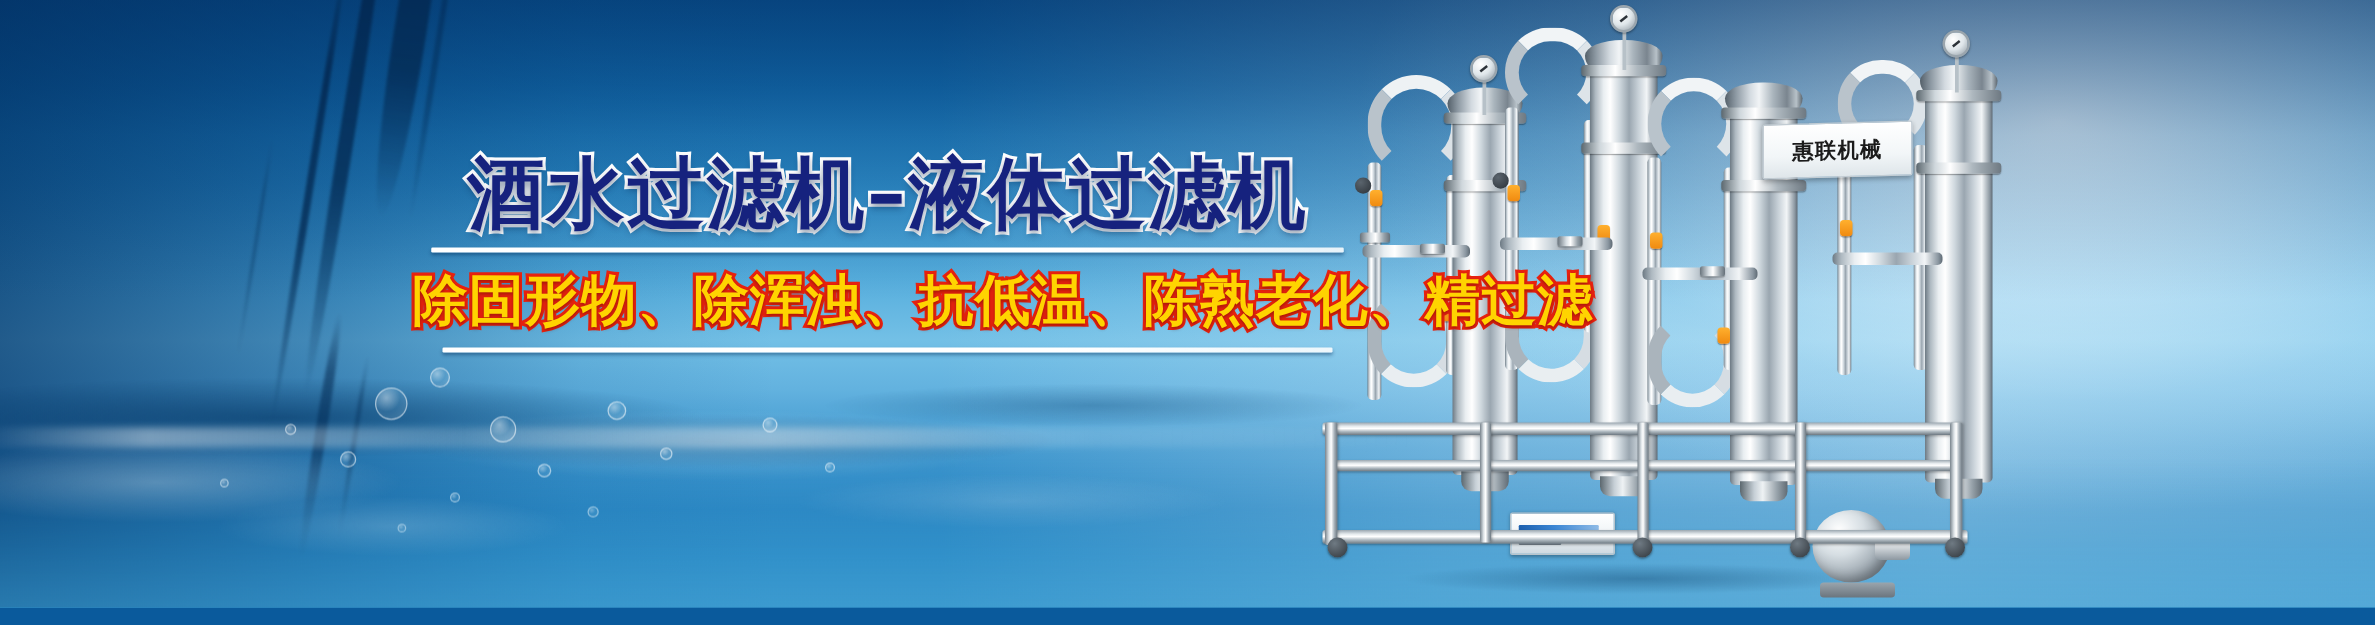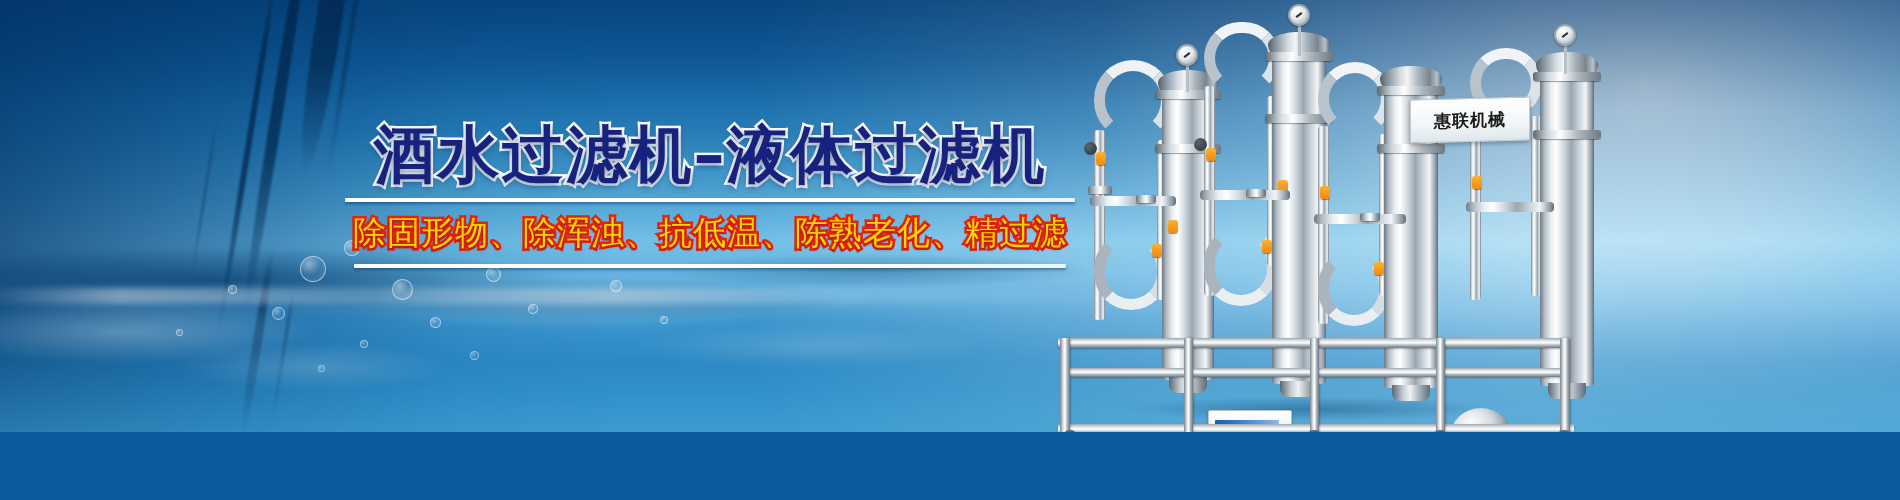--- a/index.html
+++ b/index.html
@@ -1,20 +1,20 @@
 <!DOCTYPE html>
 <html><head>
 <meta charset="utf-8">
 <style>
   * { margin:0; padding:0; box-sizing:border-box; }
   html,body { width:1900px; height:500px; overflow:hidden; background:#0a5a9c; }
   body { font-family:"Liberation Sans", sans-serif; }
 
   .banner {
-    position:relative; width:1900px; height:432px; overflow:hidden;
+    position:relative; width:1900px; height:486px; overflow:hidden;
   }
 
   
   .bg-base {
     position:absolute; inset:0;
     background:
       linear-gradient(to bottom,
         #0d5fa4 0%,
         #1570b4 14%,
         #2f8cc8 30%,
@@ -117,22 +117,22 @@
     height:4px; margin:10px auto 0 auto; width:730px;
     background:linear-gradient(to right, #ffffff 0%, #ffffff 70%, rgba(255,255,255,0.85) 100%);
     box-shadow:0 2px 3px rgba(0,40,86,0.45);
     border-radius:1px;
   }
   .rule.rule2 { width:712px; margin-top:8px; }
 
   .subline {
     margin-top:9px;
     font-family:"DejaVu Sans", sans-serif;
-    font-weight:normal;
-    font-size:33px;
+    font-weight:bold;
+    font-size:44px;
     letter-spacing:1px;
     color:#ffd400;
     white-space:nowrap;
     -webkit-text-stroke:5px #e8220f;
     paint-order:stroke fill;
     text-shadow:0 2px 3px rgba(80,10,0,0.45);
   }
   .tagline {
     margin-top:14px;
     font-family:"DejaVu Sans", sans-serif;

